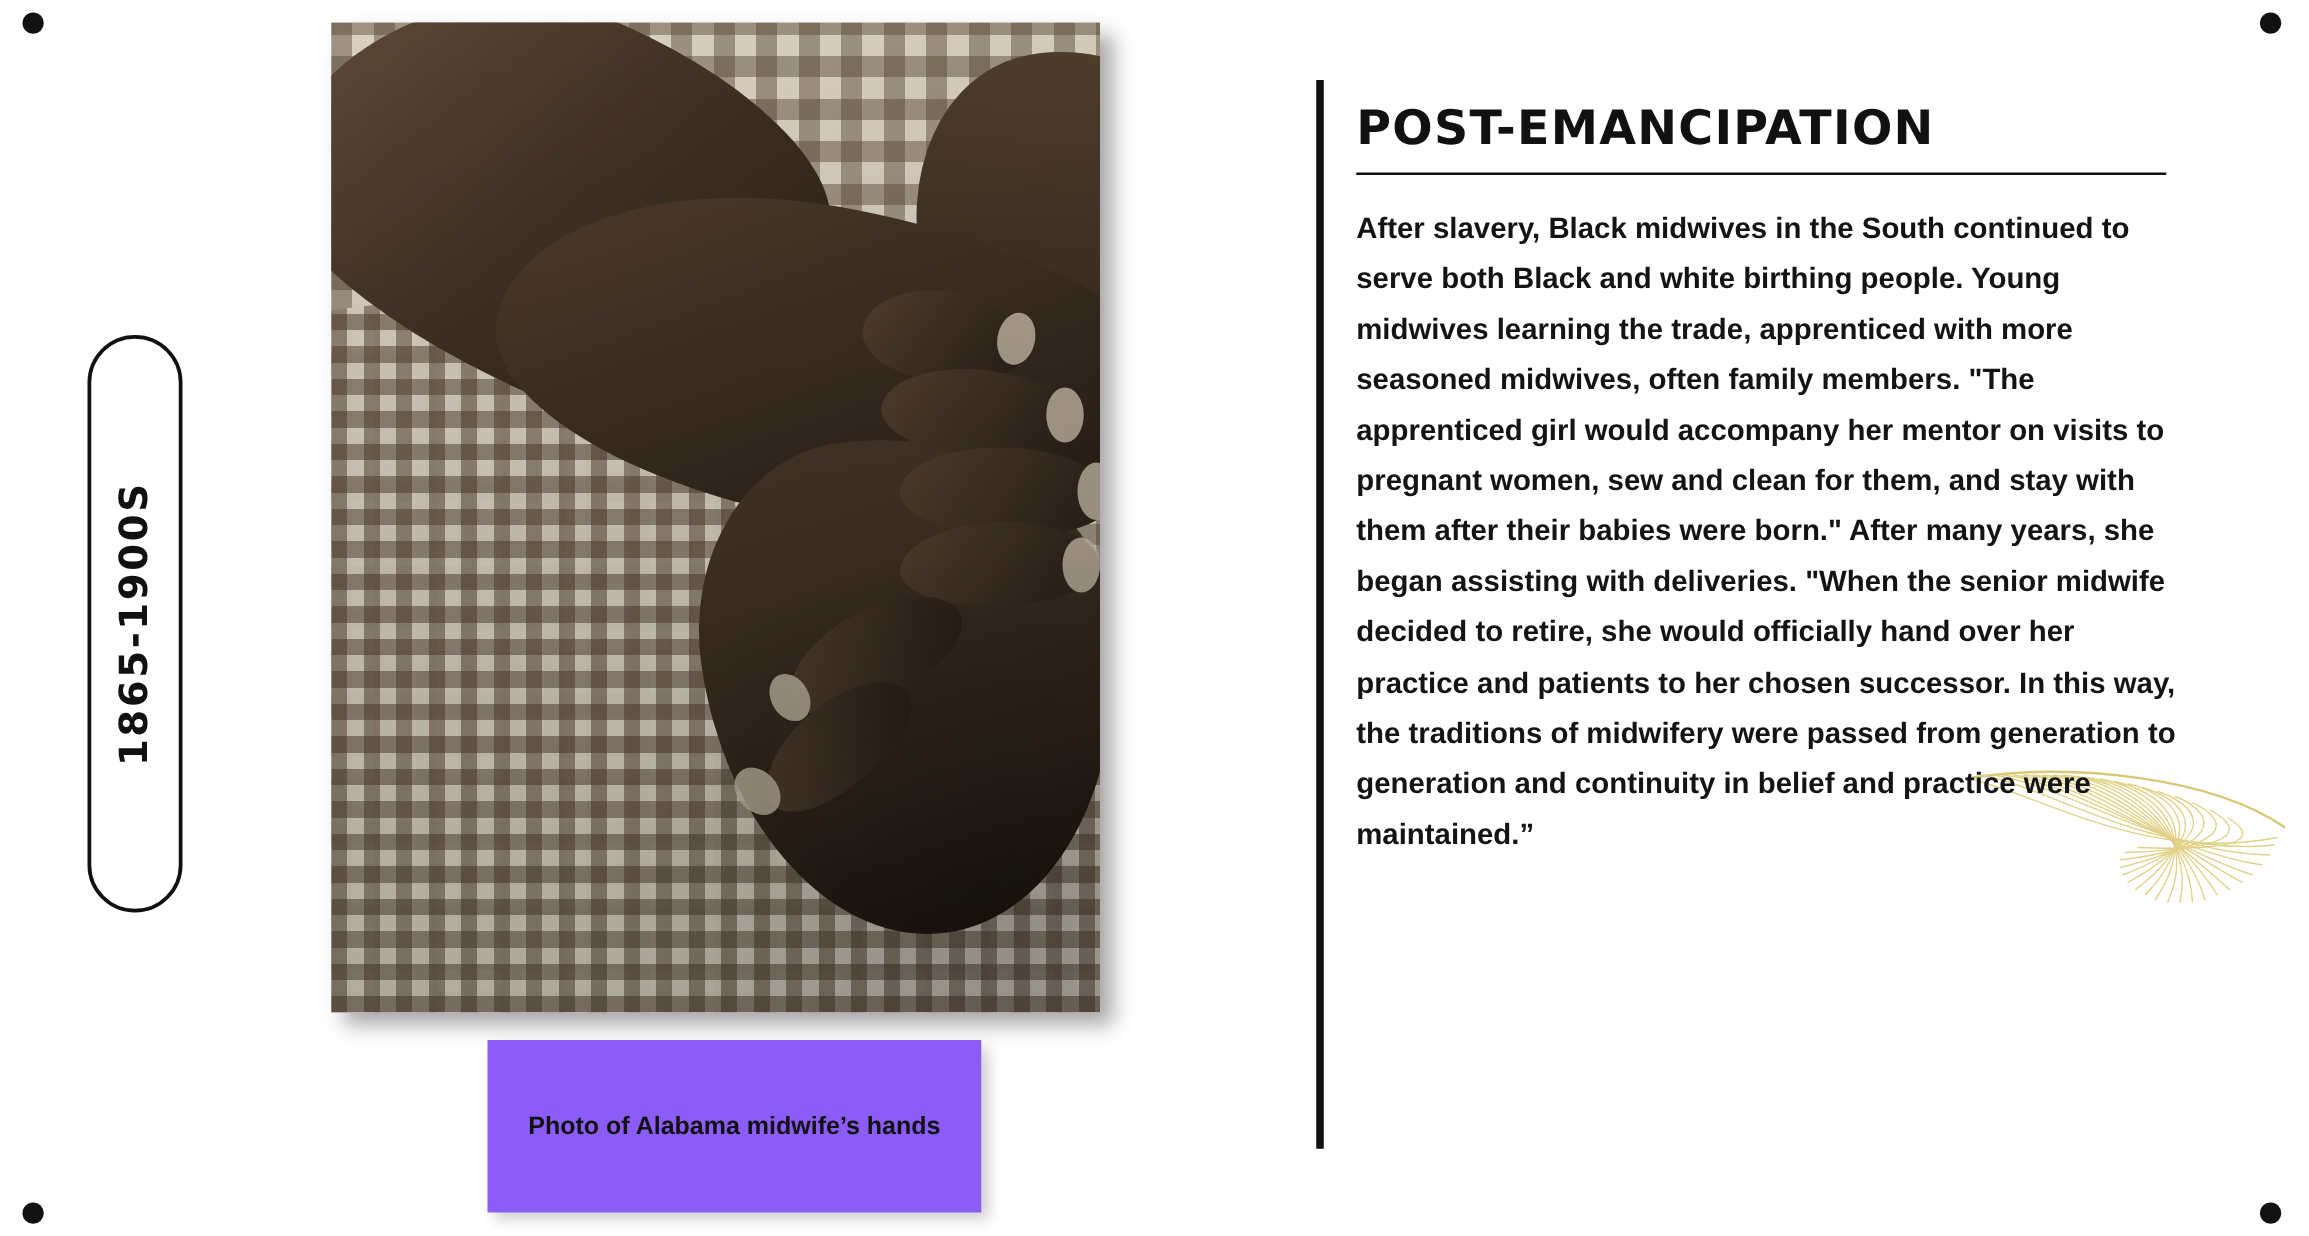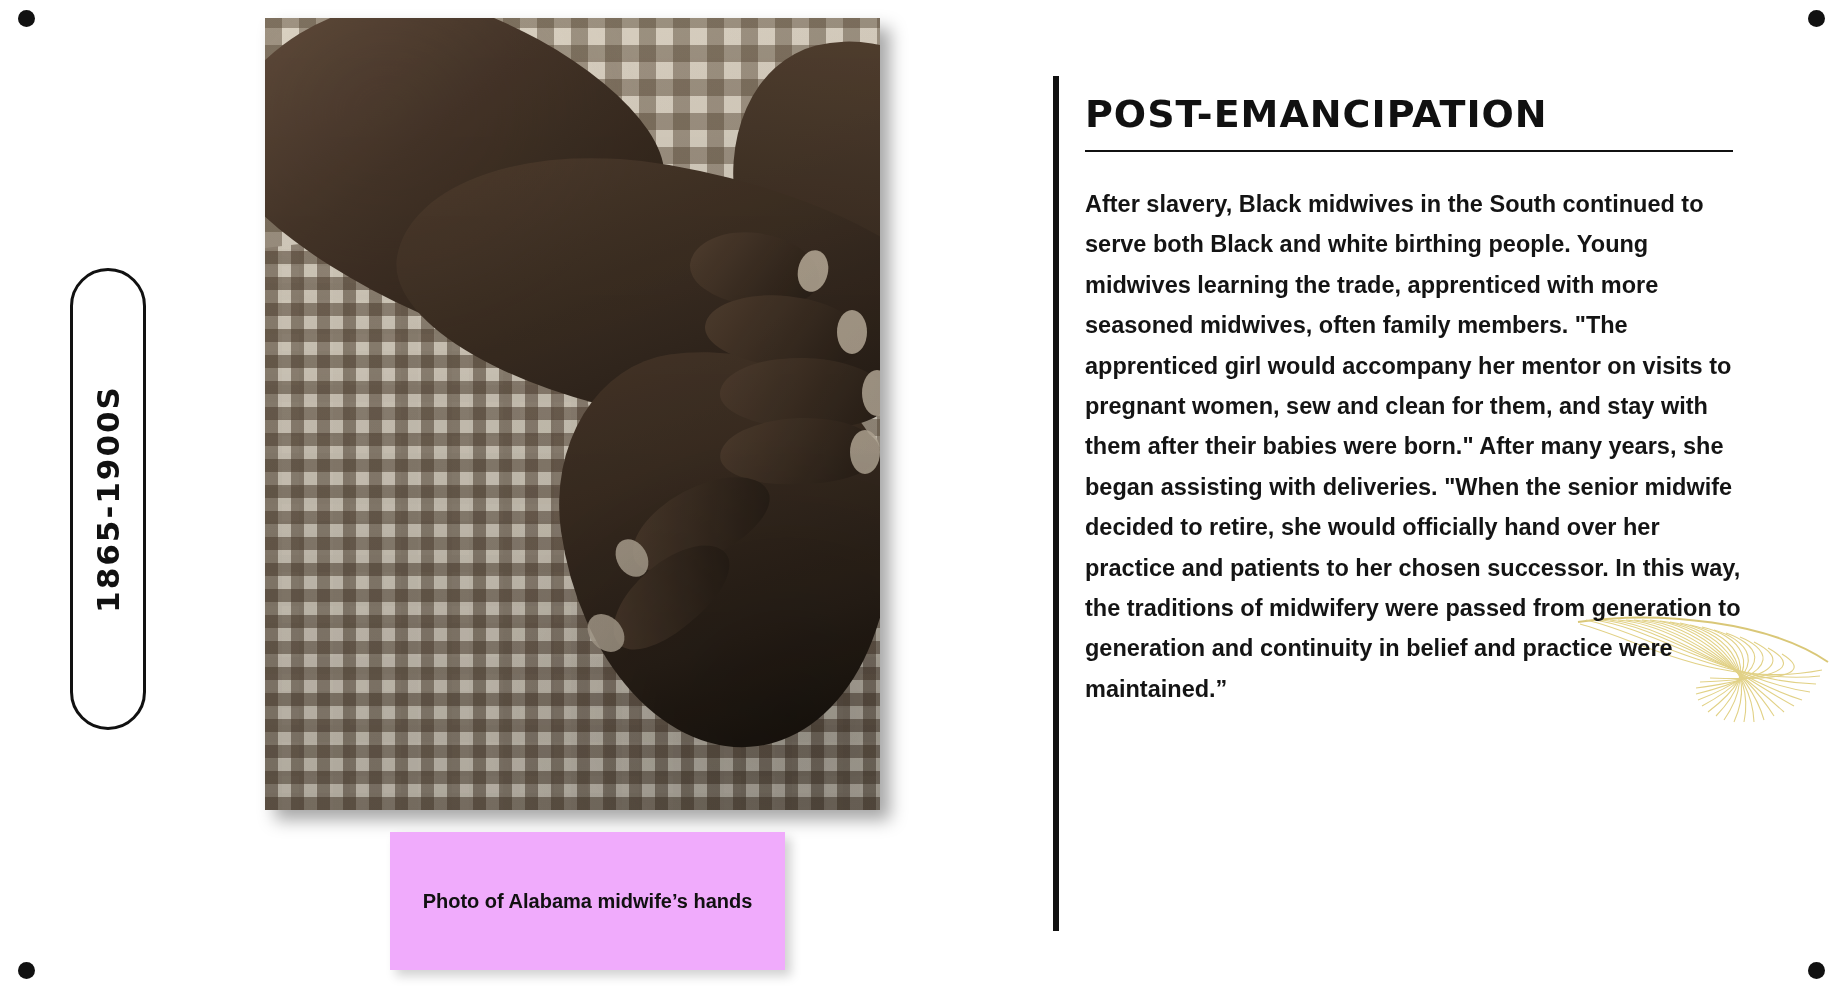--- a/index.html
+++ b/index.html
@@ -156,58 +156,58 @@
     mix-blend-mode: multiply;
   }
 
   
   .caption {
     position: absolute;
     left: 390px;
     top: 832px;
     width: 395px;
     height: 138px;
-    background: #f0abfc;
+    background: #8b5cf6;
     box-shadow: 6px 6px 10px rgba(0,0,0,0.18);
     display: flex;
     flex-direction: column;
     align-items: center;
     justify-content: center;
     text-align: center;
     font-size: 20px;
     font-weight: 700;
     line-height: 1.9;
     color: #111111;
   }
 
   
   .right-col {
     position: absolute;
     left: 1053px;
-    top: 76px;
+    top: 64px;
     width: 700px;
     padding-left: 26px;
     border-left: 6px solid #111111;
     box-sizing: border-box;
     min-height: 855px;
   }
   .heading {
     font-family: "DejaVu Sans", sans-serif;
     font-size: 38px;
     font-weight: 700;
     letter-spacing: 1px;
     margin: 16px 0 0 0;
     padding-bottom: 14px;
     border-bottom: 2px solid #111111;
     width: 648px;
   }
   .body-text {
     position: relative;
     z-index: 2;
-    margin-top: 32px;
+    margin-top: 22px;
     font-size: 23.5px;
     font-weight: 700;
     line-height: 1.72;
     width: 660px;
     color: #141414;
   }
   
   .feather {
     position: absolute;
     left: 1570px;

